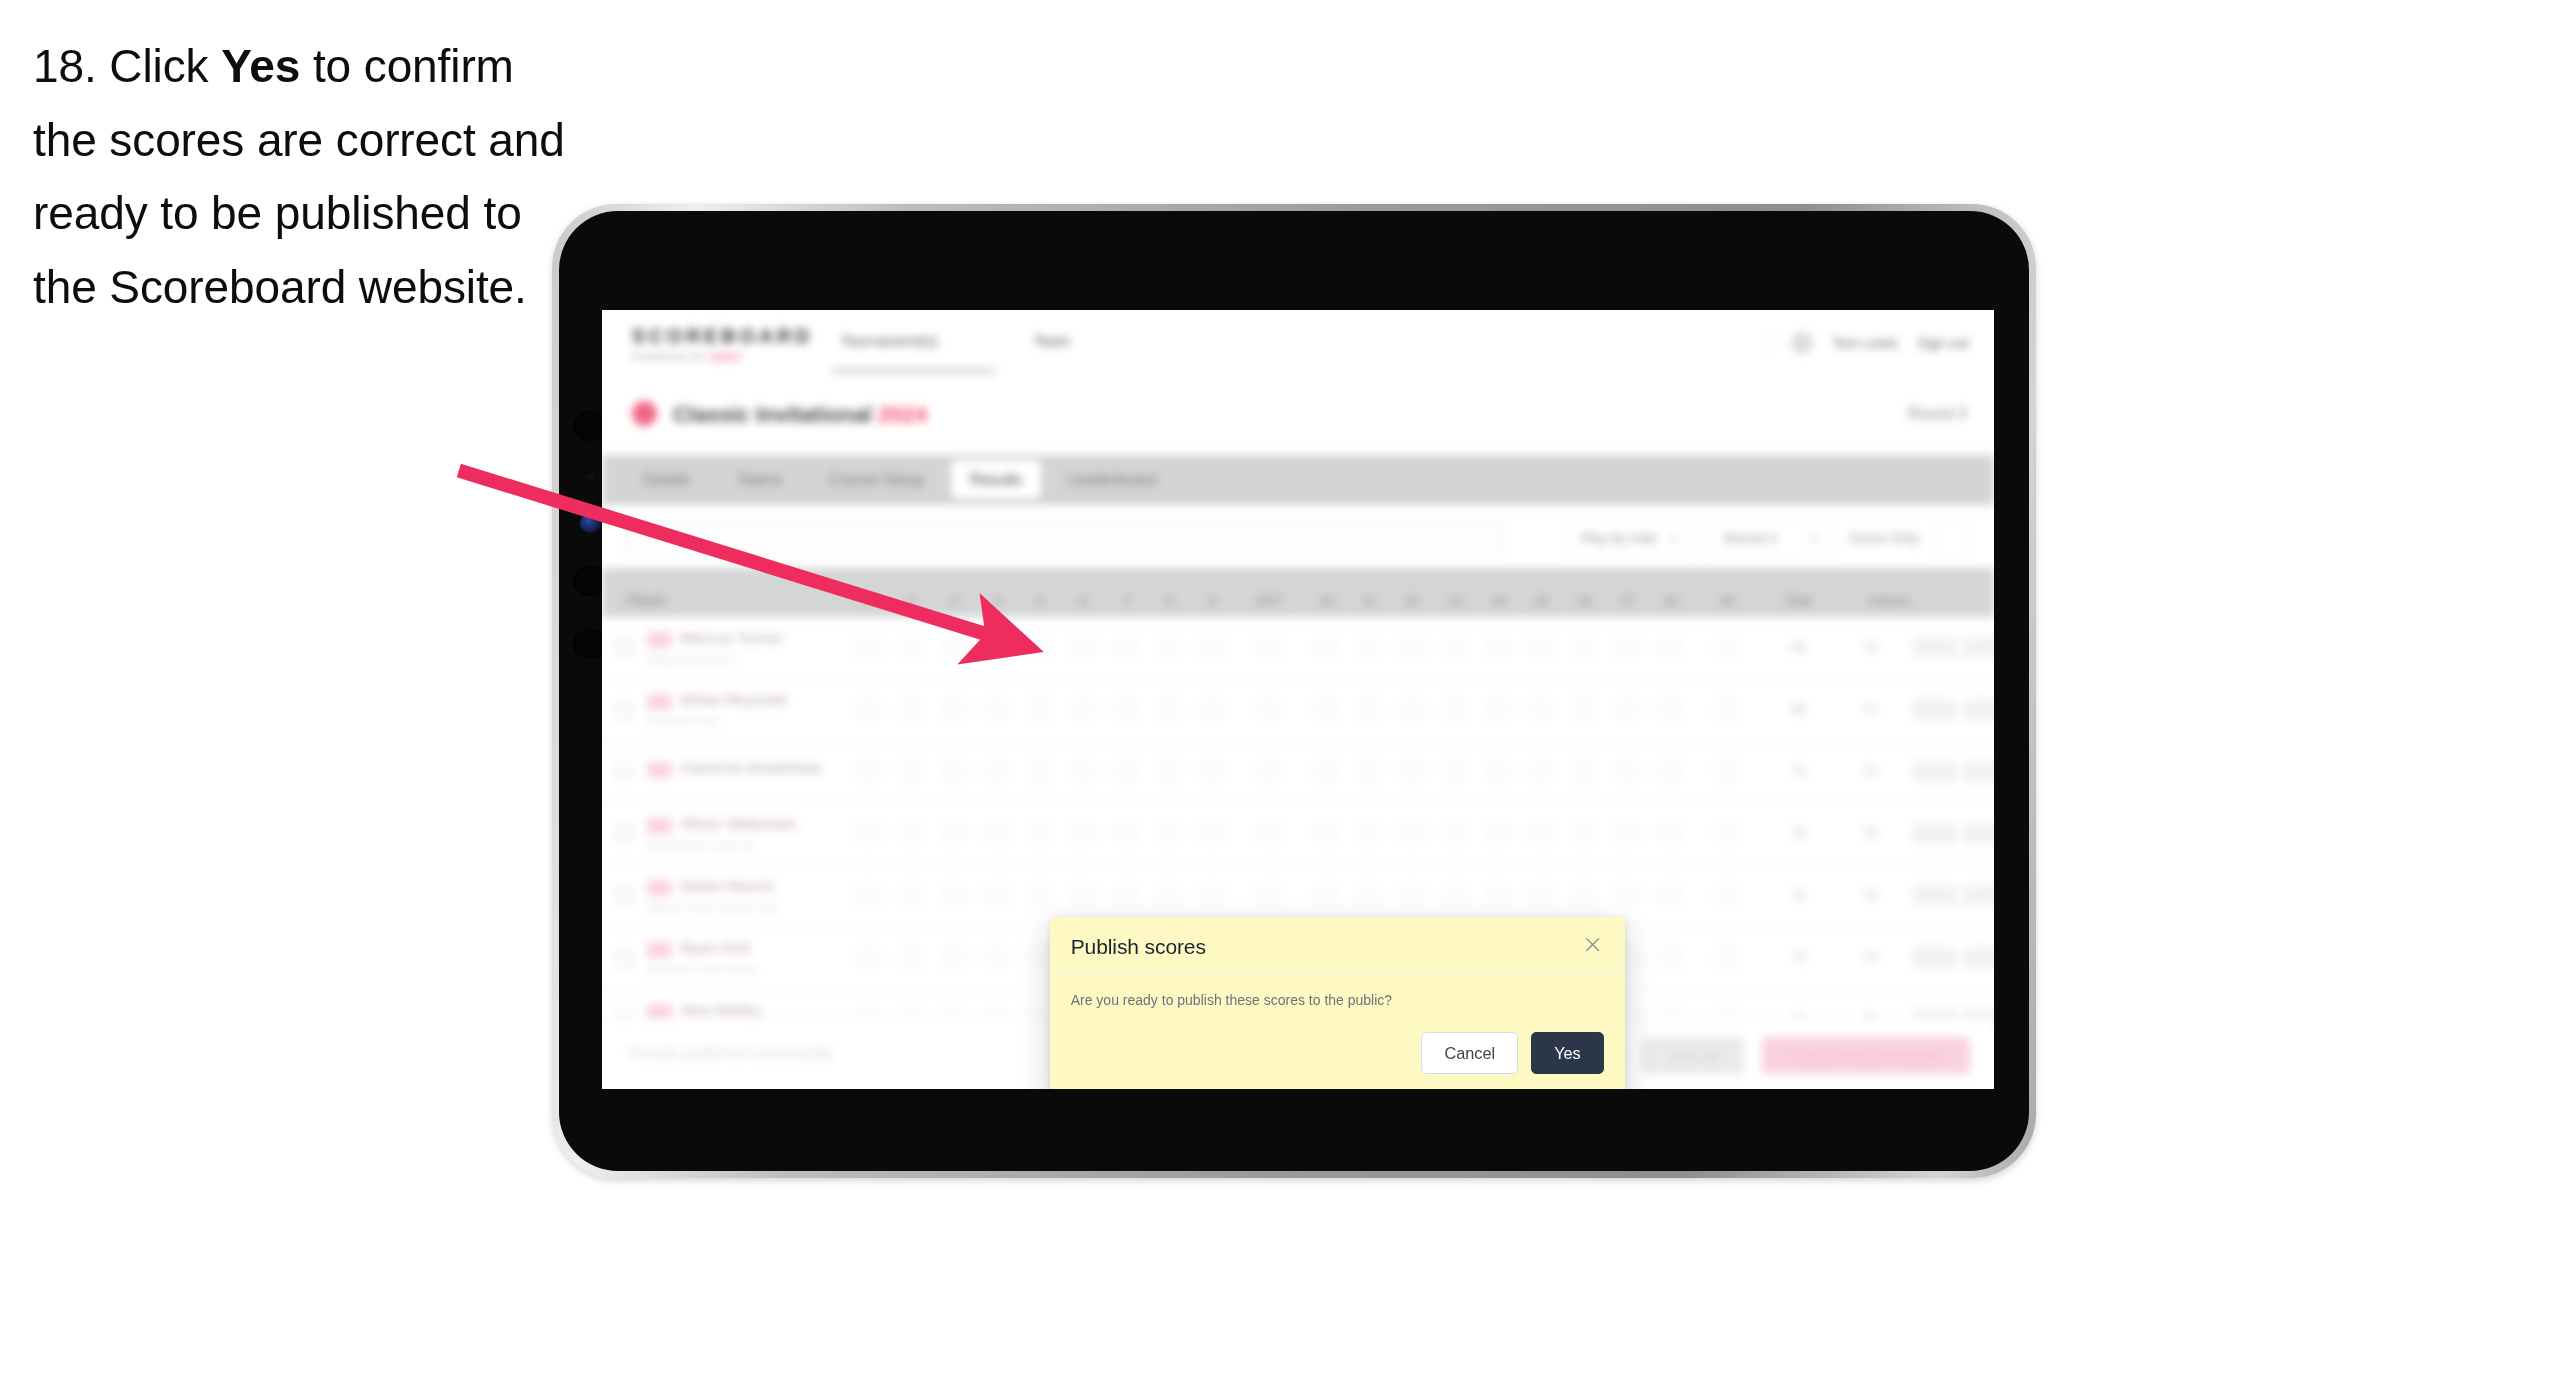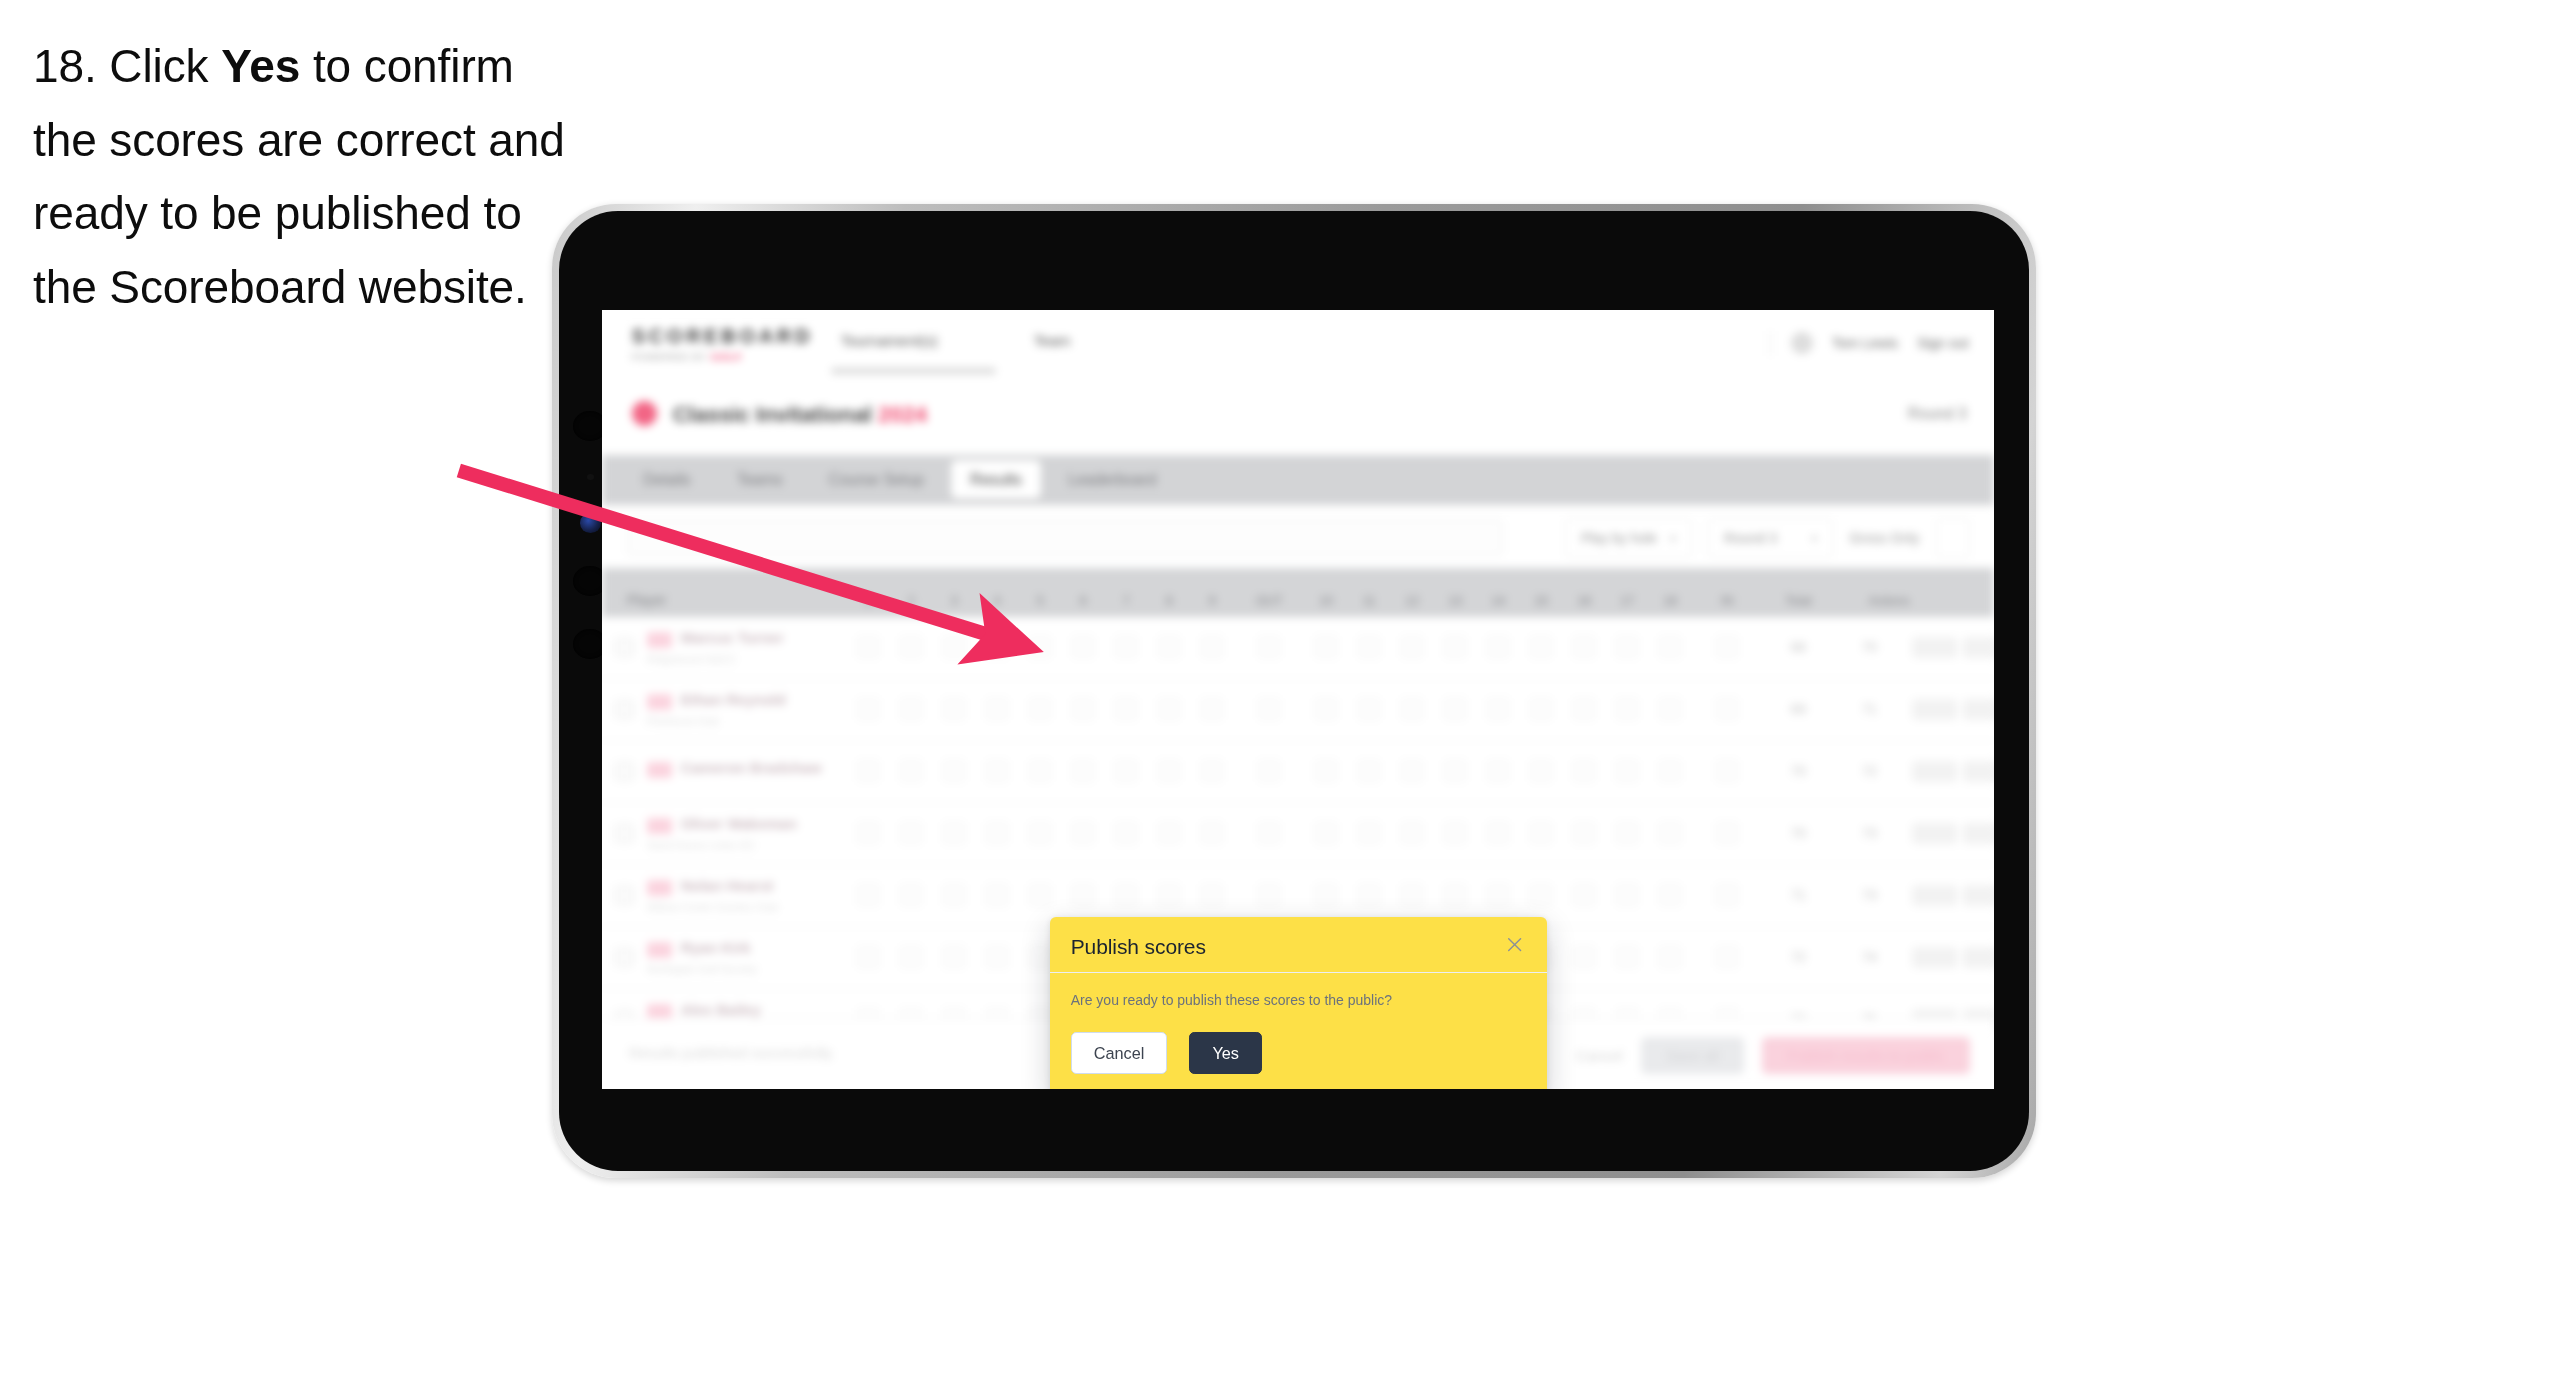--- a/index.html
+++ b/index.html
@@ -150,39 +150,39 @@
   .foot-note { position:absolute; left:27px; top:25px; font-size:15px; color:#d8d8d8; }
   .foot-actions { position:absolute; right:24px; top:18px; display:flex; align-items:center; gap:18px; }
   .fbtn-link { font-size:15px; color:#d5d5d5; }
   .fbtn-grey { padding:0 25px; height:37px; display:flex;align-items:center; border-radius:5.2px; background:#e9eaec; font-size:15px;color:#d3d4d6;}
   .fbtn-pink { padding:0 25px; height:37px; display:flex;align-items:center; border-radius:5.2px; background:#fad2dd; font-size:15px;color:#f6bccd;}
 
   
   #modal-overlay { position:absolute; inset:0; }
   #modal {
     position:absolute; left:448px; top:607px;
-    width:497px;
-    background:#fde047;
+    width:575px;
+    background:#fef9c3;
     border-radius:6px;
     box-shadow: 0 10.4px 30px rgba(20,25,40,.20), 0 1.5px 6px rgba(20,25,40,.10);
     overflow:hidden;
   }
   .modal-head {
     position:relative; padding:18px 21px 13.4px 21px;
     border-bottom:0.7px solid #eceff3;
   }
   .modal-title { font-size:21px; color:#1b2330; font-weight:500; letter-spacing:-0.1px; }
   .modal-x {
     position:absolute; right:19.3px; top:15px;
     width:25px;height:25px; display:flex;align-items:center;justify-content:center;
     color:#8a9099; font-size:22px; line-height:1; font-weight:300; cursor:pointer;
   }
   .modal-body { padding:19.3px 21px 6px 21px; }
   .modal-msg { font-size:14px; color:#6b727d; }
-  .modal-foot { padding:18px 21px 22px 21px; display:flex; gap:22px; }
+  .modal-foot { padding:18px 21px 22px 21px; display:flex; justify-content:flex-end; gap:13px; }
   .btn {
     height:42px; display:flex;align-items:center;justify-content:center;
     border-radius:5.2px; font-size:16.3px; cursor:pointer; padding:0 22px;
   }
   .btn-cancel { background:#ffffff; border:0.7px solid #cfdcee; color:#3d4450; }
   .btn-yes { background:#2b3648; border:0.7px solid #2b3648; color:#ffffff; }
 
   
   #arrow { position:absolute; left:0; top:0; width:2576px; height:1386px; pointer-events:none; }
 </style>

